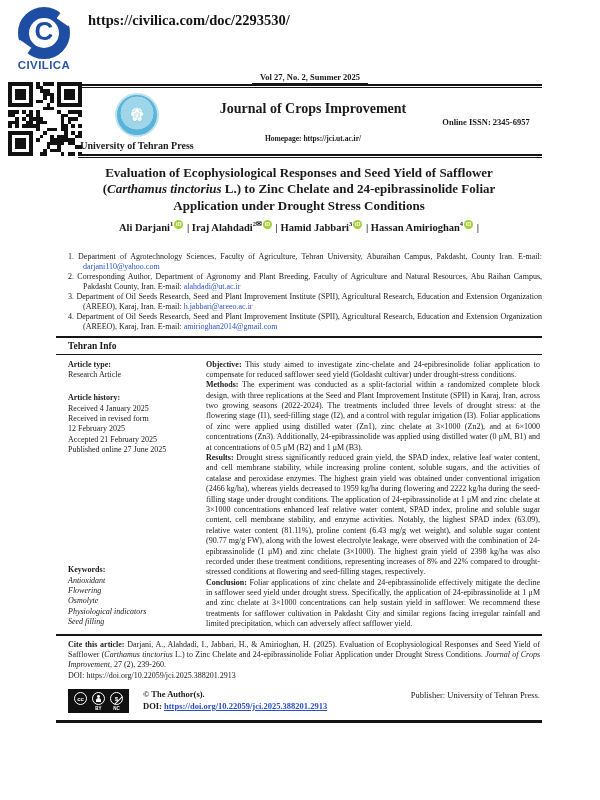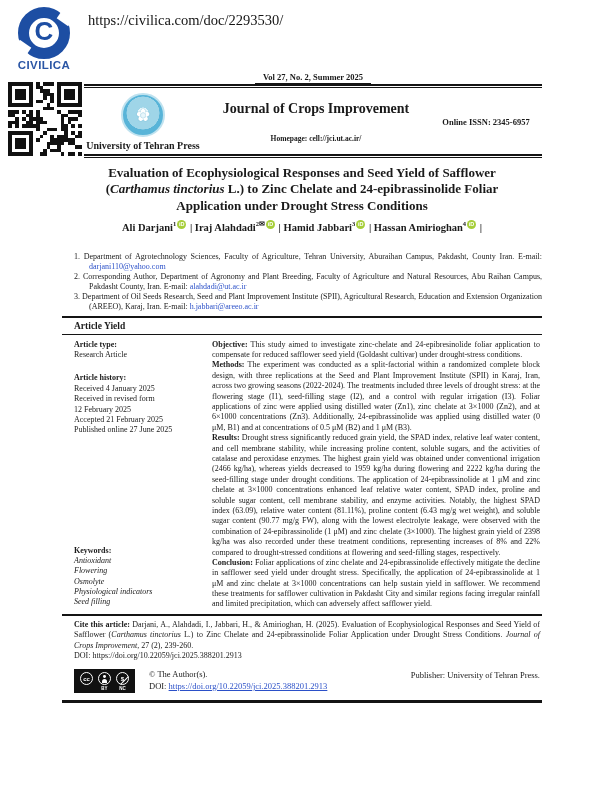--- a/index.html
+++ b/index.html
@@ -10,24 +10,24 @@
   }
   
   .civ-logo { position:absolute; left:18px; top:7px; width:52px; height:52px;
     border:11px solid #1d4ea3; border-radius:50%; background:#fff; }
   .civ-notch1 { position:absolute; width:14px; height:9px; background:#fff; right:-13px; top:-4px; transform:rotate(35deg); }
   .civ-notch2 { position:absolute; width:14px; height:9px; background:#fff; left:-13px; bottom:-4px; transform:rotate(35deg); }
   .civ-c { position:absolute; left:50%; top:50%; transform:translate(-50%,-54%);
     font-family:"Liberation Sans",sans-serif; font-weight:bold; font-size:26px; color:#1d4ea3; }
   .civ-text { position:absolute; left:8px; top:59px; width:72px; text-align:center;
     font-family:"Liberation Sans",sans-serif; font-weight:bold; font-size:11.5px; color:#2b56a5; letter-spacing:.4px; }
-  .doc-url { position:absolute; left:88px; top:12px; font-size:14.5px; color:#141414; }
+  .doc-url { position:absolute; left:88px; top:12px; font-size:14.5px; color:#141414;font-weight:bold; }
   .qr { position:absolute; left:8px; top:82px; width:74px; height:74px; }
   
-  .main { position:absolute; left:62px; top:66px; right:58px; }
+  .main { position:absolute; left:56px; top:66px; right:58px; }
   .double-rule { border-top:2.4px solid #141414; border-bottom:1px solid #141414; height:4px; }
   .rule { border-top:2.4px solid #141414; }
   .rule-bottom { border-top:3px solid #141414; }
   
   .header-box { margin-left:22px; }
   .vol-wrap { text-align:center; }
   .vol { display:inline-block; font-size:8.5px; font-weight:bold; border-bottom:1.3px solid #141414; padding:0 8px 1px; }
   .hdr-mid { display:grid; grid-template-columns:118px 1fr 112px; align-items:center; padding:5px 0 3px; }
   .hdr-left { text-align:center; }
   .ut-logo { width:44px; height:44px; margin:0 auto; border-radius:50%;
@@ -71,21 +71,21 @@
   .cc-col { display:flex; flex-direction:column; align-items:center; gap:1px; }
   .cc-circle { width:13px; height:13px; border:1.3px solid #fff; border-radius:50%;
     display:flex; align-items:center; justify-content:center; color:#fff;
     font-family:"Liberation Sans",sans-serif; font-weight:bold; font-size:6px; }
   .cc-sub { color:#fff; font-family:"Liberation Sans",sans-serif; font-weight:bold; font-size:4.5px; }
   .icon-person { position:relative; width:8px; height:8px; }
   .icon-person::before { content:""; position:absolute; left:2.6px; top:0.2px; width:2.8px; height:2.8px; background:#fff; border-radius:50%; }
   .icon-person::after { content:""; position:absolute; left:1.1px; top:3.6px; width:5.8px; height:4px; background:#fff; border-radius:3px 3px 0 0; }
   .nc-sym { position:relative; }
   .nc-sym::after { content:""; position:absolute; left:-2px; top:4.5px; width:11px; height:1px; background:#fff; transform:rotate(-45deg); }
-  .copy-col { font-size:8.5px; line-height:1.35; }
+  .copy-col { font-size:8.5px; line-height:1.35;font-weight:bold; }
   .publisher { margin-left:auto; font-size:8.5px; padding-top:1px; }
 </style>
 </head>
 <body>
 
 <div class="page">
 
   <div class="civ-logo">
     <div class="civ-notch1"></div>
     <div class="civ-notch2"></div>
@@ -104,21 +104,21 @@
       <div class="double-rule"></div>
       <div class="hdr-mid">
         <div class="hdr-left">
           <div class="ut-logo">
             <span class="ut-glyph">✿</span>
           </div>
           <div class="press">University of Tehran Press</div>
         </div>
         <div class="hdr-center">
           <div class="journal-name">Journal of Crops Improvement</div>
-          <div class="homepage">Homepage: cell://jci.ut.ac.ir/</div>
+          <div class="homepage">Homepage: https://jci.ut.ac.ir/</div>
         </div>
         <div class="issn">Online ISSN: 2345-6957</div>
       </div>
       <div class="double-rule"></div>
     </div>
 
     <div class="title">
       <div>Evaluation of Ecophysiological Responses and Seed Yield of Safflower</div>
       <div><span>(</span><i>Carthamus tinctorius</i><span> L.) to Zinc Chelate and 24-epibrassinolide Foliar</span></div>
       <div>Application under Drought Stress Conditions</div>
@@ -132,25 +132,26 @@
       <span>Hamid Jabbari</span><sup class="sup">3</sup><span class="orcid">iD</span>
       <span>|</span>
       <span>Hassan Amirioghan</span><sup class="sup">4</sup><span class="orcid">iD</span>
       <span>|</span>
     </div>
 
     <ul class="affils">
       <li><span>1. Department of Agrotechnology Sciences, Faculty of Agriculture, Tehran University, Aburaihan Campus, Pakdasht, County Iran. E-mail: </span><a class="mail" href="#">darjani110@yahoo.com</a></li>
       <li><span>2. Corresponding Author, Department of Agronomy and Plant Breeding, Faculty of Agriculture and Natural Resources, Abu Raihan Campus, Pakdasht County, Iran. E-mail: </span><a class="mail" href="#">alahdadi@ut.ac.ir</a></li>
       <li><span>3. Department of Oil Seeds Research, Seed and Plant Improvement Institute (SPII), Agricultural Research, Education and Extension Organization (AREEO), Karaj, Iran. E-mail: </span><a class="mail" href="#">h.jabbari@areeo.ac.ir</a></li>
+      <li><span>4. Department of Oil Seeds Research, Seed and Plant Improvement Institute (SPII), Agricultural Research, Education and Extension Organization (AREEO), Karaj, Iran. E-mail: </span><a class="mail" href="#">amirioghan2014@gmail.com</a></li>
     </ul>
 
     <div class="rule"></div>
     <div class="heads">
-      <span>Article Yield</span>
+      <span>Tehran Info</span>
     </div>
     <div class="rule" style="border-top-width:1.8px"></div>
 
     <div class="info-grid">
       <div class="left-col">
         <div class="lbl">Article type:</div>
         <div>Research Article</div>
         <div class="lbl hist">Article history:</div>
         <div>Received 4 January 2025</div>
         <div>Received in revised form</div>

